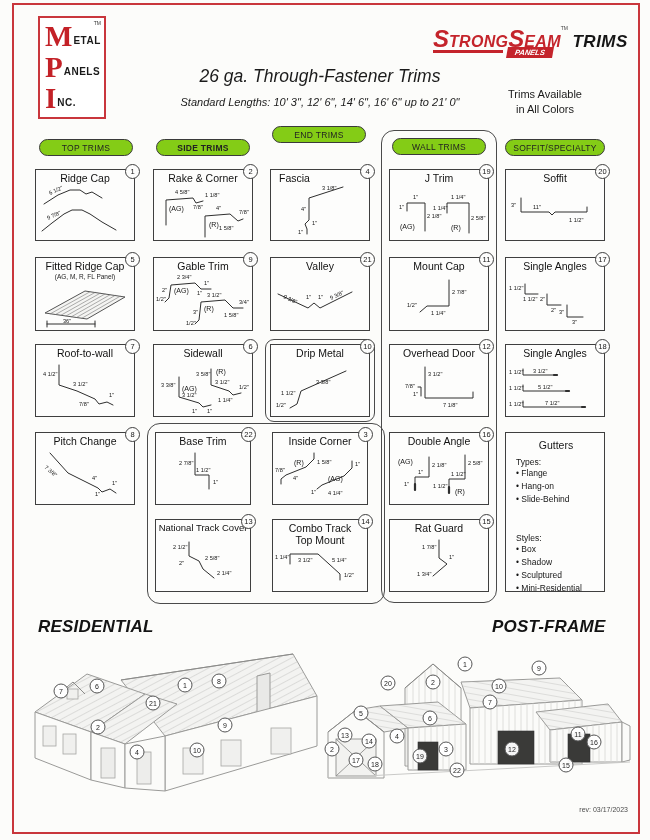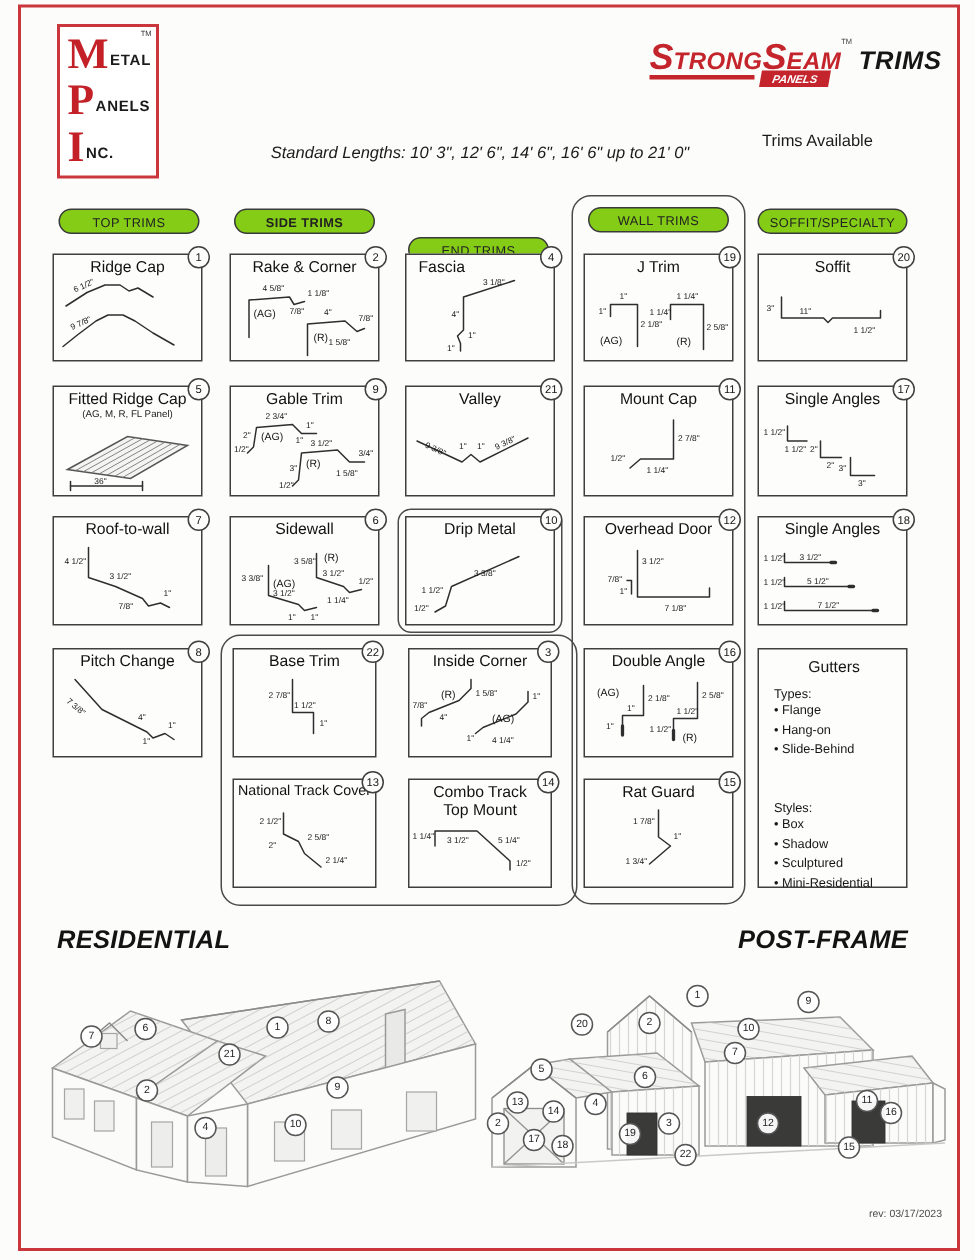--- a/index.html
+++ b/index.html
@@ -84,35 +84,37 @@
     <div class="mpi-row">
       <span class="mpi-big">P</span>
       <span class="mpi-sm">ANELS</span>
     </div>
     <div class="mpi-row">
       <span class="mpi-big">I</span>
       <span class="mpi-sm">NC.</span>
     </div>
   </div>
 
+  <div class="title">26 ga. Through-Fastener Trims</div>
   <div class="subtitle">Standard Lengths:  10' 3", 12' 6", 14' 6", 16' 6" up to 21' 0"</div>
 
   <div class="brand">
     <span class="ss-red ss-big">S</span><span class="ss-red ss-mid">TRONG</span><span class="ss-red ss-big">S</span><span class="ss-red ss-mid">EAM</span><span class="ss-tm">TM</span>
     <span class="ss-trims">TRIMS</span>
     <div class="ss-underline"></div>
     <div class="panels-bar">PANELS</div>
   </div>
   <div class="avail">
     <div>Trims Available</div>
+    <div>in All Colors</div>
   </div>
 
   <div class="pill" style="left:39px;top:139px;width:92px;">TOP TRIMS</div>
   <div class="pill" style="left:156px;top:139px;width:92px;font-weight:bold;">SIDE TRIMS</div>
-  <div class="pill" style="left:272px;top:126px;width:92px;margin-top:32px;">END TRIMS</div>
+  <div class="pill" style="left:272px;top:126px;width:92px;">END TRIMS</div>
   <div class="pill" style="left:392px;top:138px;width:92px;">WALL TRIMS</div>
   <div class="pill" style="left:505px;top:139px;width:98px;">SOFFIT/SPECIALTY</div>
 
   <div class="group" style="left:381px;top:130px;width:114px;height:471px;"></div>
   <div class="group" style="left:147px;top:423px;width:236px;height:179px;"></div>
   <div class="group" style="left:265px;top:339px;width:108px;height:81px;border-radius:9px;"></div>
 
   <div class="cell" style="left:35px;top:169px;width:98px;height:70px;">
     <div class="num">1</div>
     <div class="cell-title">Ridge Cap</div>

